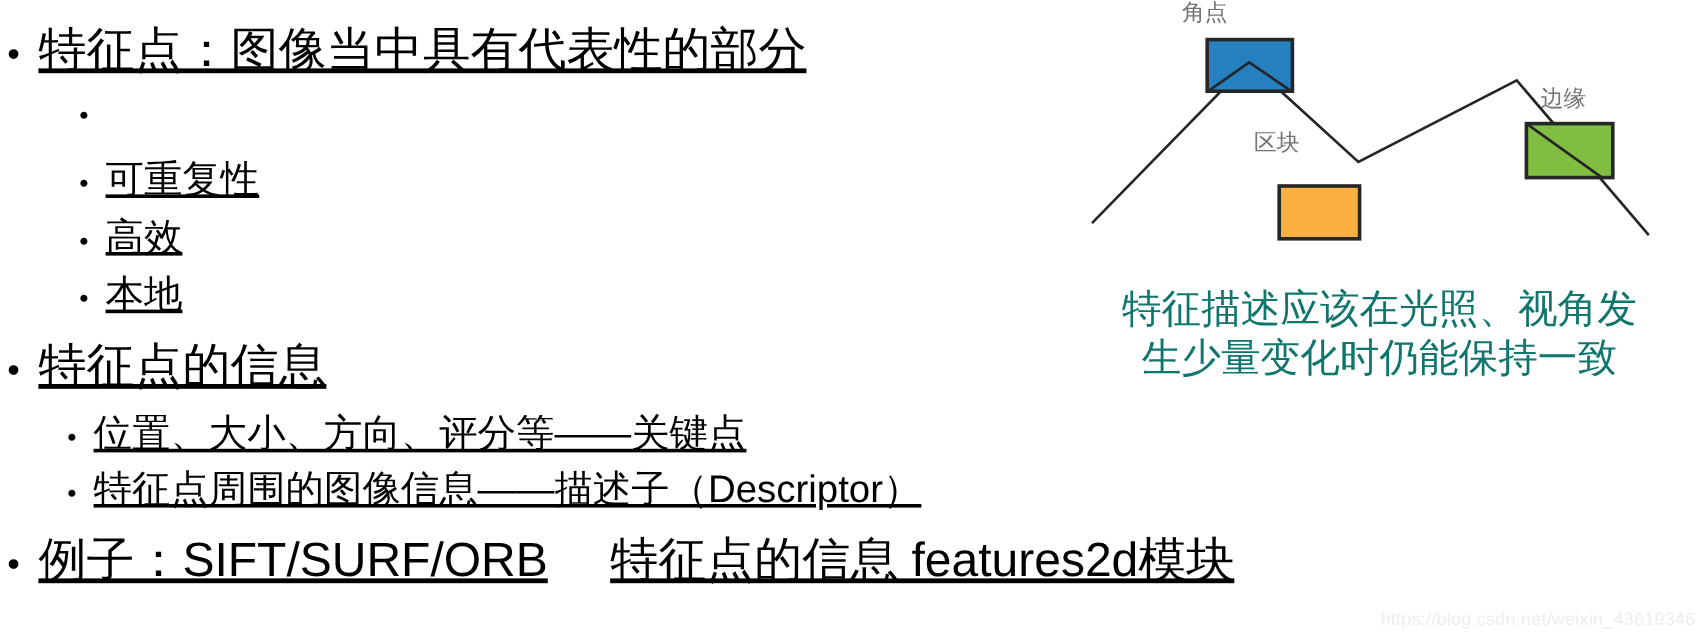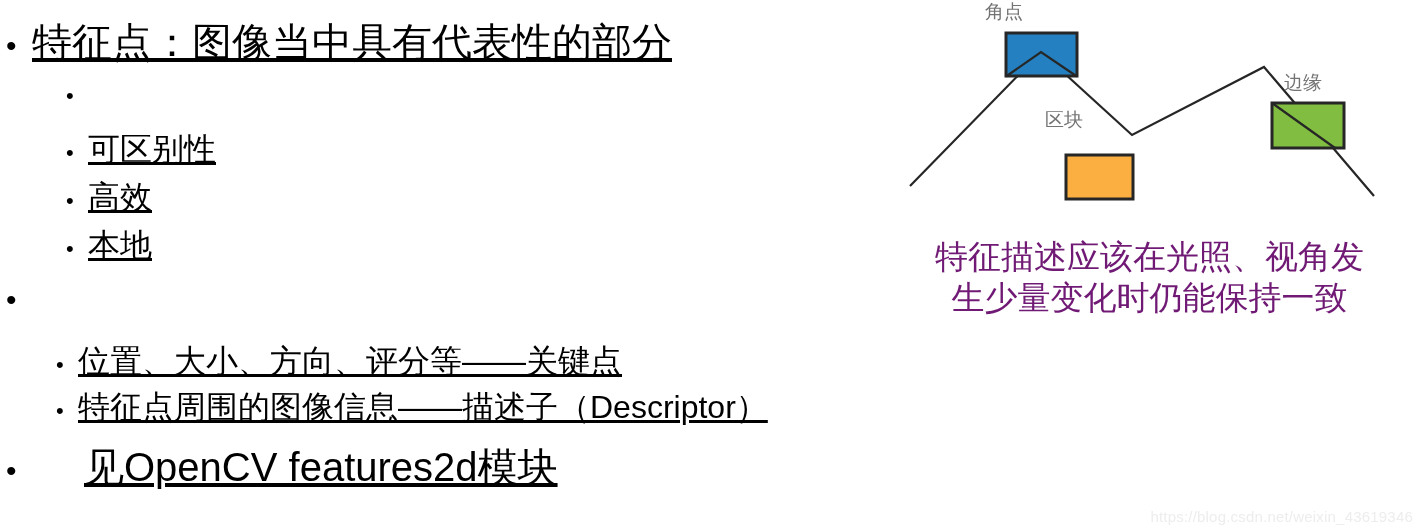--- a/index.html
+++ b/index.html
@@ -95,21 +95,21 @@
   }
 
   #caption {
     position: absolute;
     left: 0;
     top: 236px;
     width: 539px;
     text-align: center;
     font-size: 33px;
     line-height: 1.25;
-    color: #701a75;
+    color: #0f766e;
     white-space: pre-line;
   }
 
   
   #watermark {
     position: absolute;
     right: 6px;
     bottom: 6px;
     font-size: 15px;
     color: #ededed;
@@ -127,51 +127,53 @@
     <span class="bullet-mark">•</span>
     <span class="bullet-text">特征点：图像当中具有代表性的部分</span>
   </div>
 
   <div class="bullet-row lvl2" style="left:66px; top:85px;">
     <span class="bullet-mark">•</span>
   </div>
 
   <div class="bullet-row lvl2" style="left:66px; top:133px;">
     <span class="bullet-mark">•</span>
-    <span class="bullet-text">可区别性</span>
+    <span class="bullet-text">可重复性</span>
   </div>
 
   <div class="bullet-row lvl2" style="left:66px; top:181px;">
     <span class="bullet-mark">•</span>
     <span class="bullet-text">高效</span>
   </div>
 
   <div class="bullet-row lvl2" style="left:66px; top:229px;">
     <span class="bullet-mark">•</span>
     <span class="bullet-text">本地</span>
   </div>
 
   <div class="bullet-row lvl1" style="left:4px; top:285px;">
     <span class="bullet-mark">•</span>
+    <span class="bullet-text">特征点的信息</span>
   </div>
 
   <div class="bullet-row lvl2" style="left:56px; top:345px;">
     <span class="bullet-mark">•</span>
     <span class="bullet-text">位置、大小、方向、评分等——关键点</span>
   </div>
 
   <div class="bullet-row lvl2" style="left:56px; top:391px;">
     <span class="bullet-mark">•</span>
     <span class="bullet-text">特征点周围的图像信息——描述子（Descriptor）</span>
   </div>
 
   <div class="bullet-row lvl1" style="left:4px; top:447px;">
     <span class="bullet-mark">•</span>
+    <span class="bullet-text">例子：SIFT/SURF/ORB</span>
     <span class="gap-inline"></span>
-    <span class="bullet-text">见OpenCV features2d模块</span>
+    <span class="bullet-text">特征点的信息 features2d模块</span>
   </div>
 
 </div>
 
 <div id="figure-panel">
 
   <svg id="figure-svg" width="539" height="230" viewBox="0 0 539 230">
 
     <polyline id="contour-line" points="30,186 161,52 252,135 384,67 494,196" fill="none" stroke="#262626" stroke-width="2.2" stroke-linejoin="miter" stroke-linecap="butt"></polyline>
 

